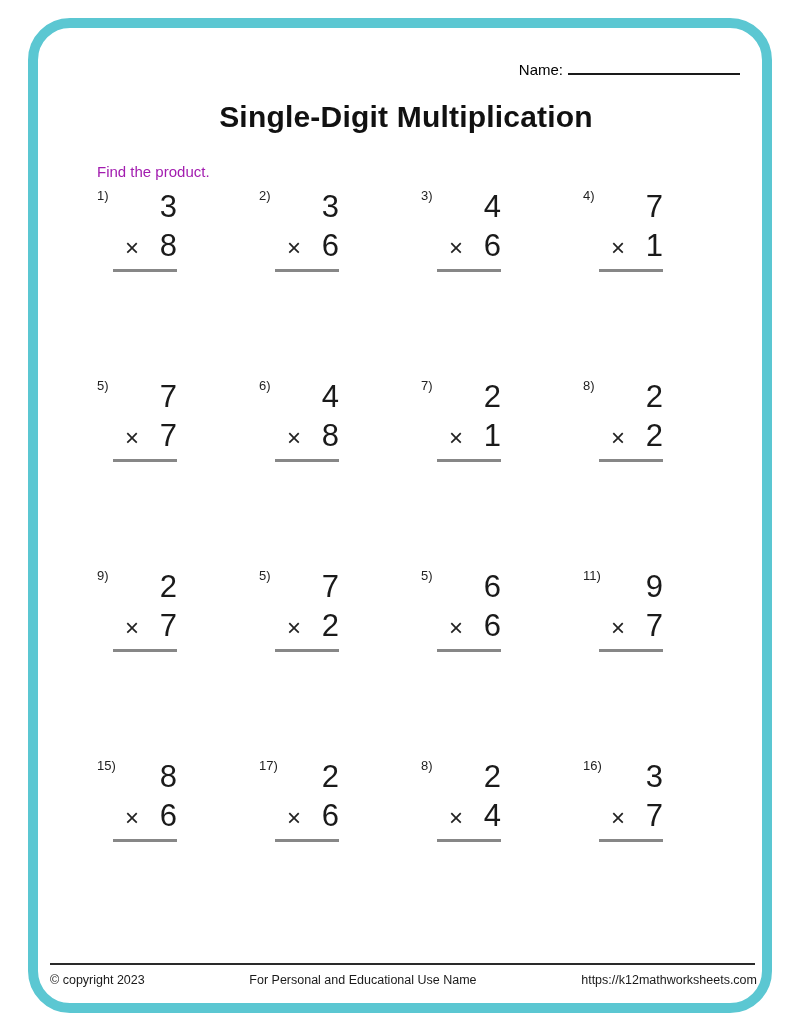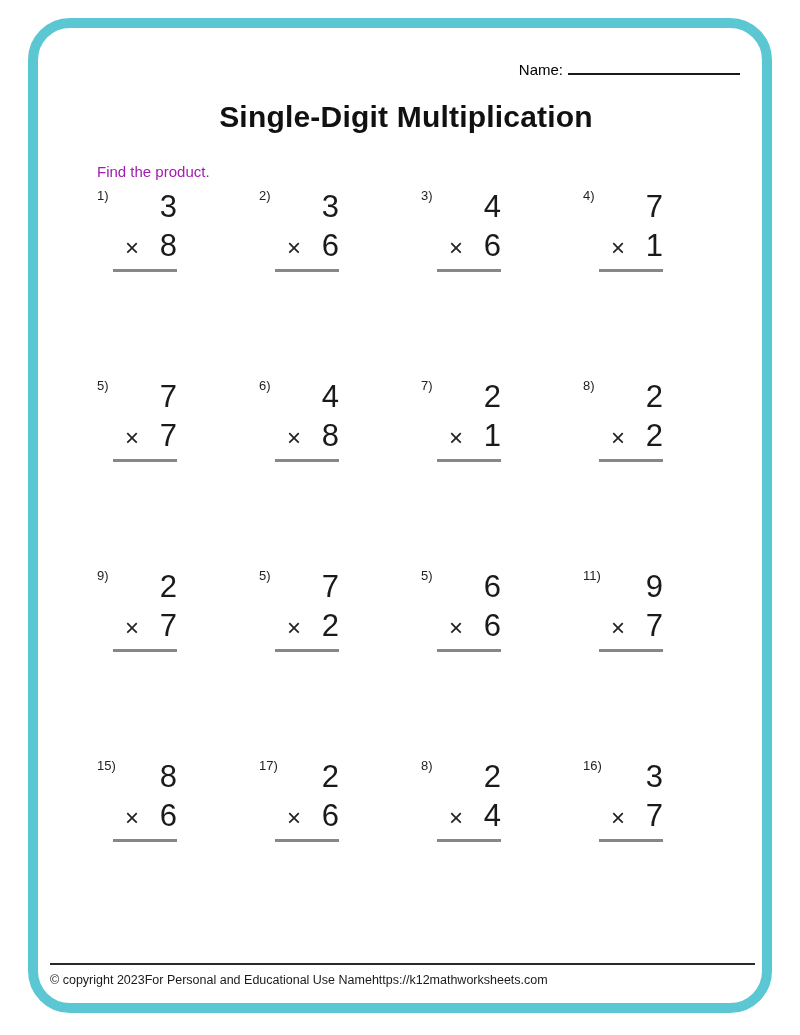--- a/index.html
+++ b/index.html
@@ -98,20 +98,21 @@
     position: absolute;
     left: 50px; top: 963px;
     width: 705px; height: 2px;
     background: #2a2a2a;
   }
   .footer-row {
     position: absolute;
     left: 50px; top: 973px;
     width: 707px;
     display: flex;
+    justify-content: space-between;
     font-size: 12.5px;
     color: #1a1a1a;
   }
 </style>
 </head>
 <body>
 
 <div class="page">
   <div class="frame"></div>
 

